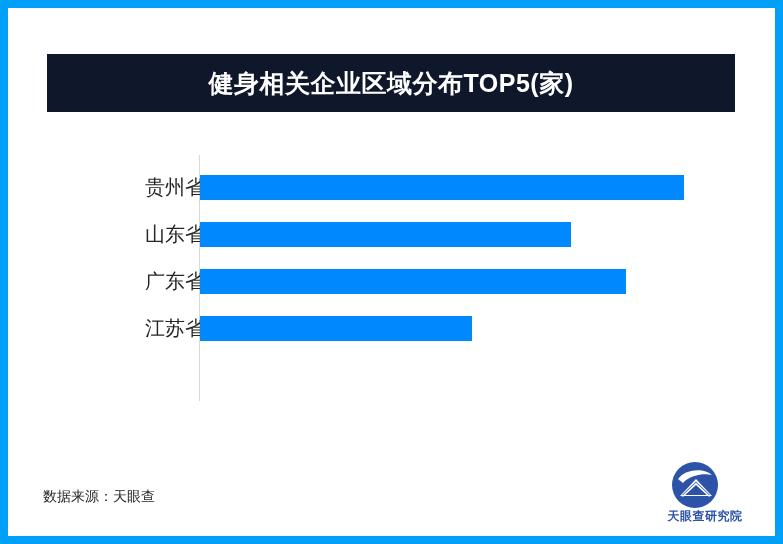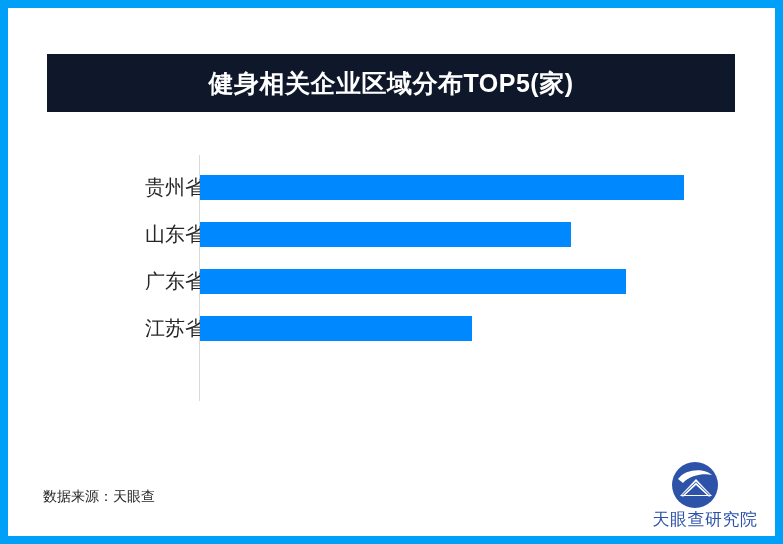--- a/index.html
+++ b/index.html
@@ -118,22 +118,22 @@
     top: 0;
     width: 46px;
     height: 46px;
   }
   .logo-text {
     position: absolute;
     left: 0;
     top: 46px;
     width: 110px;
     text-align: center;
-    font-size: 17px;
-    font-weight: normal;
+    font-size: 12px;
+    font-weight: bold;
     color: #2d53a8;
     letter-spacing: 0.5px;
     white-space: nowrap;
   }
 </style>
 </head>
 <body>
 
 <div id="canvas">
 

